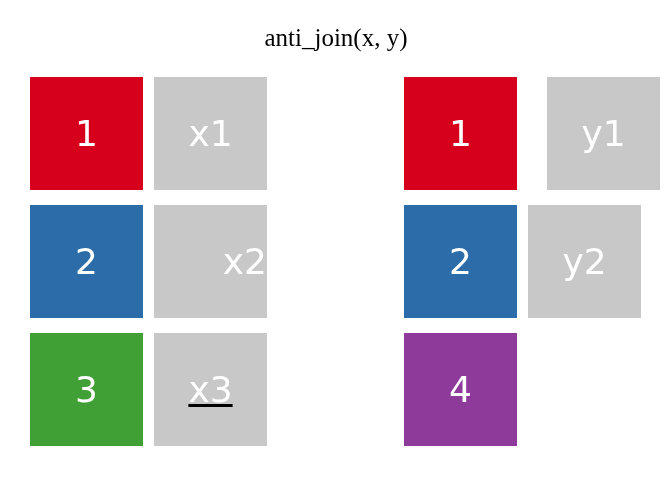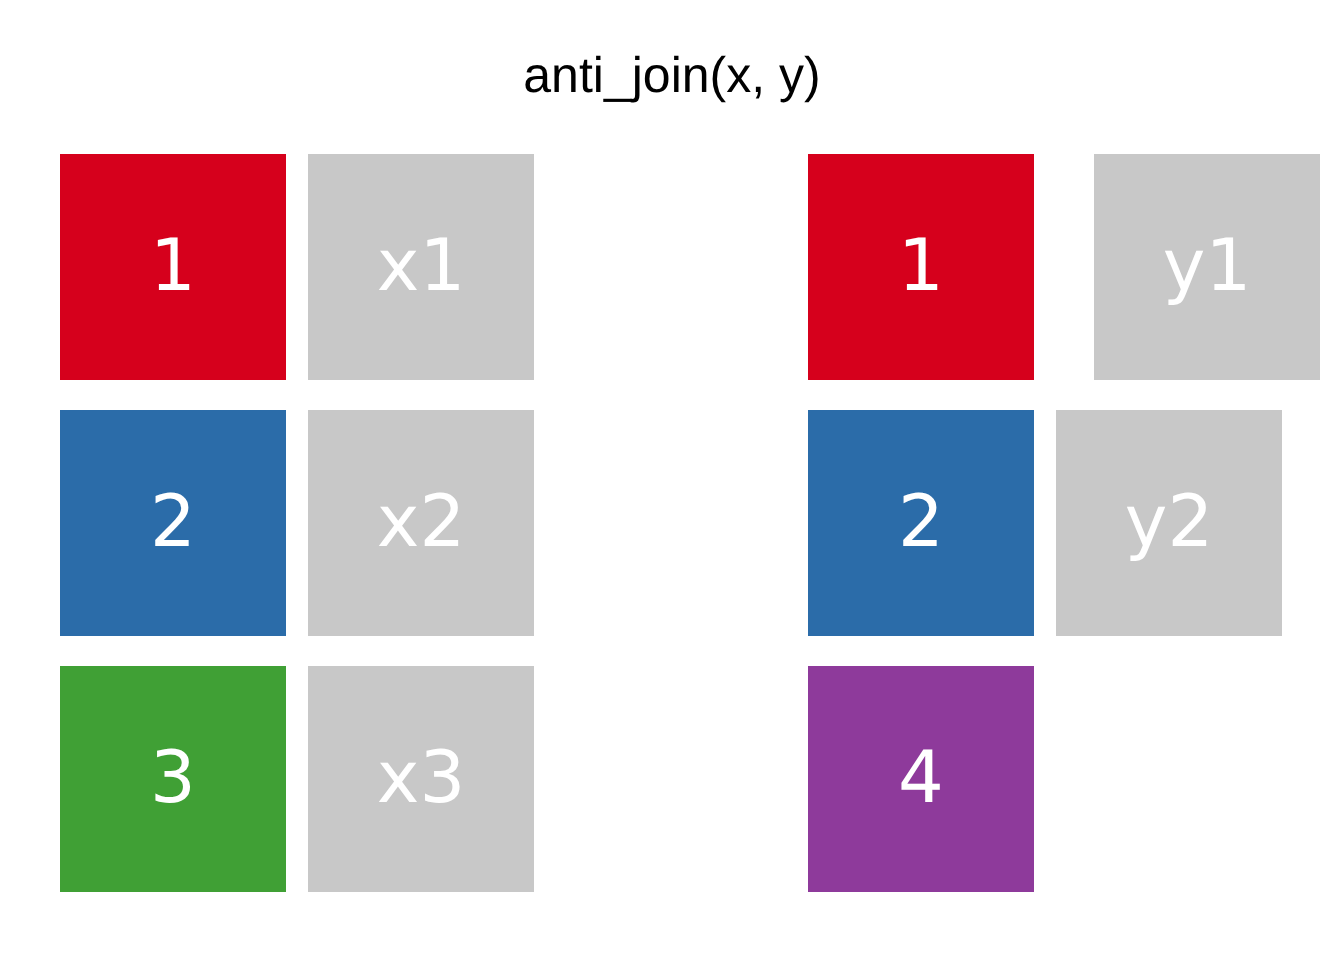--- a/index.html
+++ b/index.html
@@ -17,21 +17,21 @@
     height: 480px;
     background: #ffffff;
     overflow: hidden;
   }
   #title {
     position: absolute;
     left: 0;
     top: 22px;
     width: 672px;
     text-align: center;
-    font-family: Liberation Sans, sans-serif;
+    font-family: Liberation Serif, serif;
     font-size: 25px;
     line-height: 32px;
     letter-spacing: 0px;
     color: #000000;
     white-space: pre;
   }
   .table {
     position: absolute;
     top: 77px;
     display: flex;
@@ -75,29 +75,29 @@
         <span>1</span>
       </div>
       <div class="cell cell-value" style="background-color: rgb(200, 200, 200); text-align: center;">
         <span>x1</span>
       </div>
     </div>
     <div class="row">
       <div class="cell cell-key" style="background-color: rgb(43, 108, 169);">
         <span>2</span>
       </div>
-      <div class="cell cell-value" style="background-color: rgb(200, 200, 200);">
+      <div class="cell cell-value" style="background-color: rgb(200, 200, 200); justify-content: flex-end;">
         <span>x2</span>
       </div>
     </div>
     <div class="row">
       <div class="cell cell-key" style="background-color: rgb(64, 160, 53);">
         <span>3</span>
       </div>
-      <div class="cell cell-value" style="background-color: rgb(200, 200, 200);">
+      <div class="cell cell-value" style="background-color: rgb(200, 200, 200); text-decoration: underline;">
         <span>x3</span>
       </div>
     </div>
   </div>
 
   <div class="table table-y">
     <div class="row">
       <div class="cell cell-key" style="background-color: rgb(214, 0, 28);">
         <span>1</span>
       </div>

